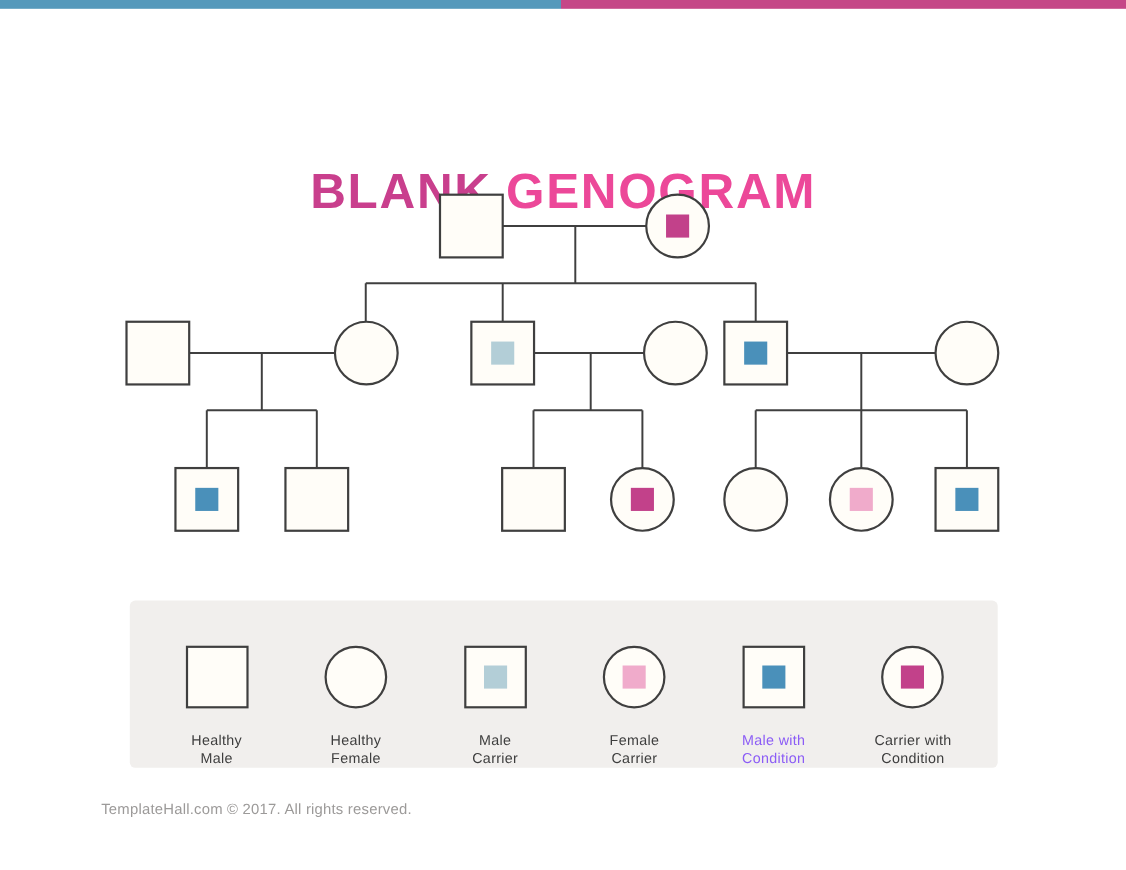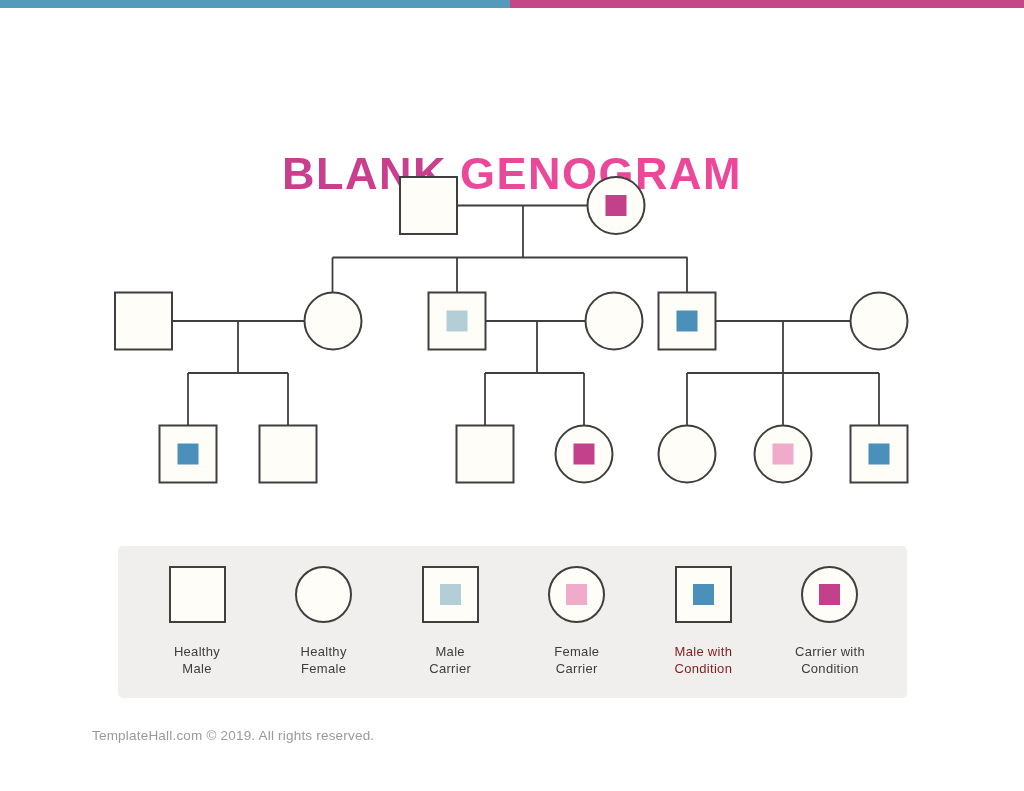--- a/index.html
+++ b/index.html
@@ -14,20 +14,21 @@
     position:absolute;top:121px;left:0;width:1024px;text-align:center;
     font-size:45px;font-weight:bold;letter-spacing:1.5px;line-height:1;
   }
   .page-title .w1{margin-right:13px;margin-top:44px;}
   #genogram-svg{position:absolute;top:0;left:0;}
   .legend-panel{
     position:absolute;left:118px;top:546px;width:789px;height:152px;
     border-radius:5px;box-sizing:border-box;
     display:flex;justify-content:space-between;
     padding:20px 18px 0 20px;
+    align-items:flex-end;
   }
   .legend-item{width:118px;display:flex;flex-direction:column;align-items:center;}
   .shape{
     width:57px;height:57px;box-sizing:border-box;border:2px solid #3f3f3f;
     background:#fffdf8;display:flex;align-items:center;justify-content:center;
   }
   .shape.circle{border-radius:50%;}
   .inner-marker{width:21px;height:21px;}
   .legend-label{
     margin-top:21px;text-align:center;font-size:13px;line-height:16.5px;
@@ -129,31 +130,31 @@
     <div class="legend-label" style="color: rgb(61, 61, 61);">
       <div>Female</div>
       <div>Carrier</div>
     </div>
   </div>
 
   <div class="legend-item">
     <div class="shape square">
       <div class="inner-marker" style="background: rgb(74, 144, 186);"></div>
     </div>
-    <div class="legend-label" style="color: #7f1d1d;">
+    <div class="legend-label" style="color: #8b5cf6;">
       <div>Male with</div>
       <div>Condition</div>
     </div>
   </div>
 
   <div class="legend-item">
     <div class="shape circle">
       <div class="inner-marker" style="background: rgb(194, 65, 138);"></div>
     </div>
     <div class="legend-label" style="color: rgb(61, 61, 61);">
       <div>Carrier with</div>
       <div>Condition</div>
     </div>
   </div>
 
 </div>
 
-<div class="footer" style="color: rgb(156, 154, 153);">TemplateHall.com © 2019. All rights reserved.</div>
+<div class="footer" style="color: rgb(156, 154, 153);">TemplateHall.com © 2017. All rights reserved.</div>
 
 </body></html>

